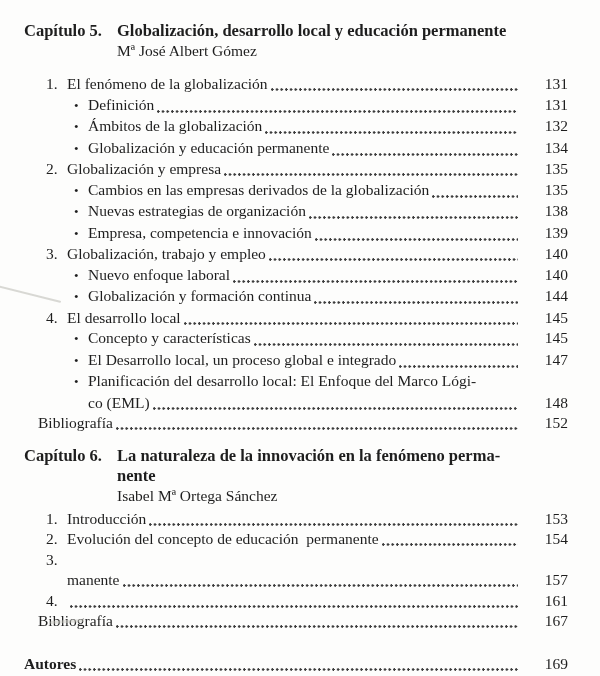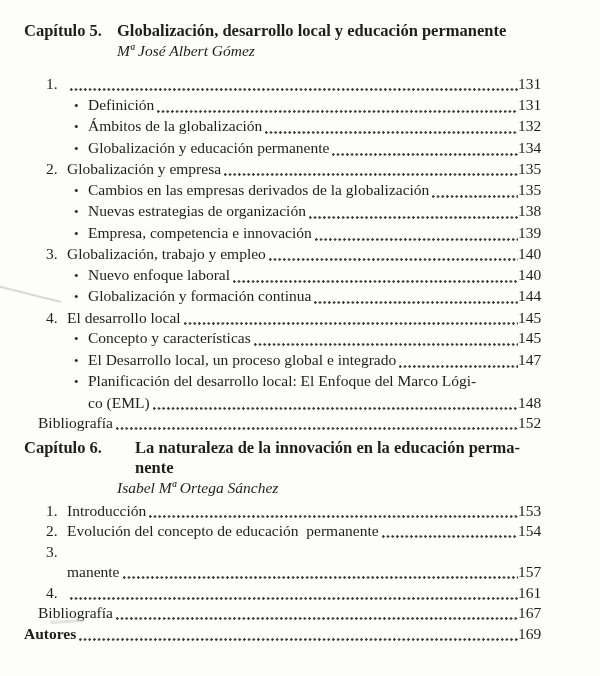--- a/index.html
+++ b/index.html
@@ -10,46 +10,46 @@
     background:#fdfdfc;
     color:#1e1e1e;
     font-family:"Liberation Serif", "DejaVu Serif", serif;
     padding:21px 32px 0 24px;
     overflow:hidden;
   }
   
   .chapter { display:flex; font-weight:bold; font-size:16.5px; line-height:20px; }
   .ch-label { flex:0 0 93px; }
   .ch-title div { }
-  .author { font-style:italic; font-weight:normal; font-size:15.5px; line-height:19px; margin-left:93px; }
+  .author { font-weight:normal; font-size:15.5px; line-height:19px; margin-left:93px; }
   
   .entries5 { margin-top:14px; }
   .entries6 { margin-top:4px; }
-  .ch6 { margin-top:4px;gap:18px; }
+  .ch6 { margin-top:12px; }
   .row { display:flex; align-items:baseline; line-height:20.5px; font-size:15.5px; }
   .row .num { flex:0 0 21px; }
   .row .blt { flex:0 0 14px; font-size:13px; }
   .nrow  { padding-left:22px; }
   .brow  { padding-left:50px; }
   .biblio{ padding-left:14px; }
   .contn { padding-left:43px; }
   .contb { padding-left:64px; }
   .root  { padding-left:0; }
   .txt { white-space:pre; }
   .root .txt { font-weight:bold; }
   .leader {
     flex:1 1 auto; min-width:8px;
     align-self:flex-end;
     height:3px; margin:0 0 3.5px 3px;
     background-image:radial-gradient(circle at 1.3px 1.5px, #3c3c3c 1.05px, rgba(0,0,0,0) 1.45px);
     background-size:4.7px 3px;
     background-repeat:repeat-x;
   }
-  .pg { flex:0 0 50px; white-space:pre; }
-  .autores { }
+  .pg { flex:0 0 50px; text-align:right; white-space:pre; }
+  .autores { margin-top:22px; }
   
   .scratch {
     position:absolute; left:-4px; top:293px; width:66px; height:1.5px;
     background:#b9b9b2; transform:rotate(14deg); opacity:.55; border-radius:1px;
   }
   .smudge {
     position:absolute; left:50px; top:620px; width:34px; height:3px;
     background:#c9c9c2; opacity:.5; border-radius:2px; transform:rotate(-4deg);
   }
 </style>
@@ -62,20 +62,21 @@
     <span class="ch-label">Capítulo 5.</span>
     <span class="ch-title">
       <div>Globalización, desarrollo local y educación permanente</div>
     </span>
   </div>
   <div class="author">Mª José Albert Gómez</div>
 
   <div class="entries5">
     <div class="row nrow">
       <span class="num">1.</span>
+      <span class="txt">El fenómeno de la globalización</span>
       <span class="leader"></span>
       <span class="pg">131</span>
     </div>
     <div class="row brow">
       <span class="blt">•</span>
       <span class="txt">Definición</span>
       <span class="leader"></span>
       <span class="pg">131</span>
     </div>
     <div class="row brow">
@@ -162,21 +163,21 @@
     <div class="row biblio">
       <span class="txt">Bibliografía</span>
       <span class="leader"></span>
       <span class="pg">152</span>
     </div>
   </div>
 
   <div class="chapter ch6">
     <span class="ch-label">Capítulo 6.</span>
     <span class="ch-title">
-      <div>La naturaleza de la innovación en la educación perma-</div>
+      <div>La naturaleza de la innovación en la fenómeno perma-</div>
       <div>nente</div>
     </span>
   </div>
   <div class="author">Isabel Mª Ortega Sánchez</div>
 
   <div class="entries6">
     <div class="row nrow">
       <span class="num">1.</span>
       <span class="txt">Introducción</span>
       <span class="leader"></span>

